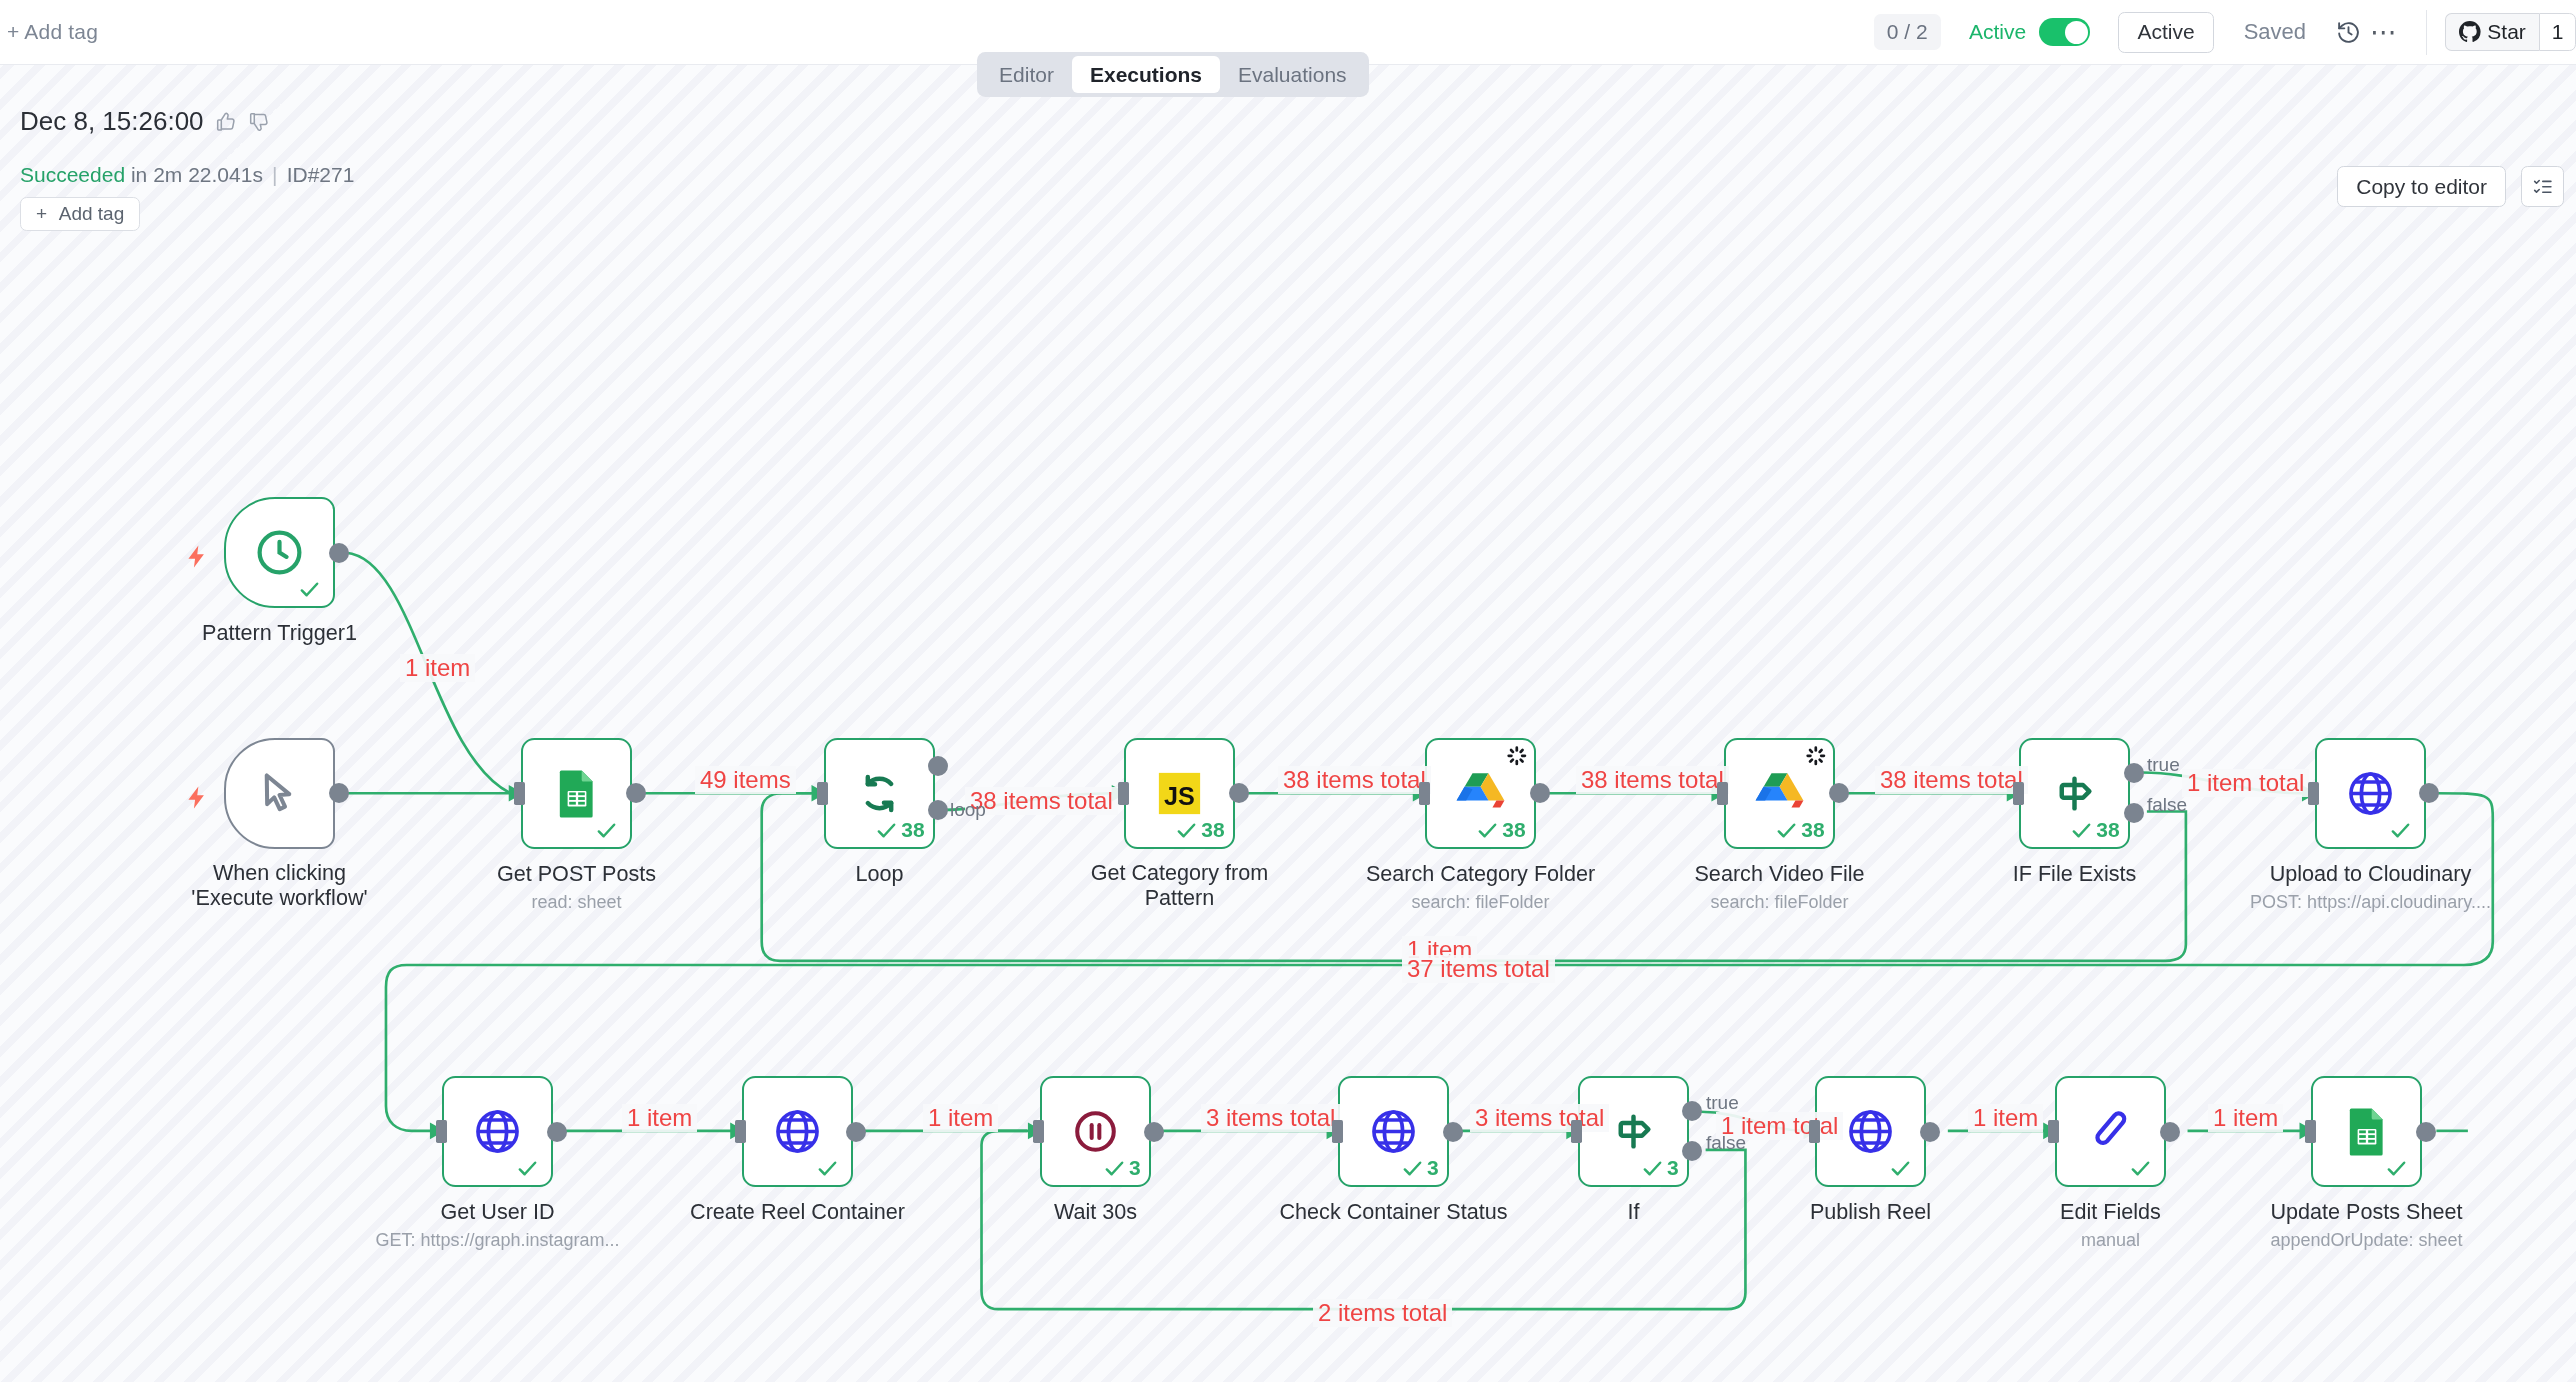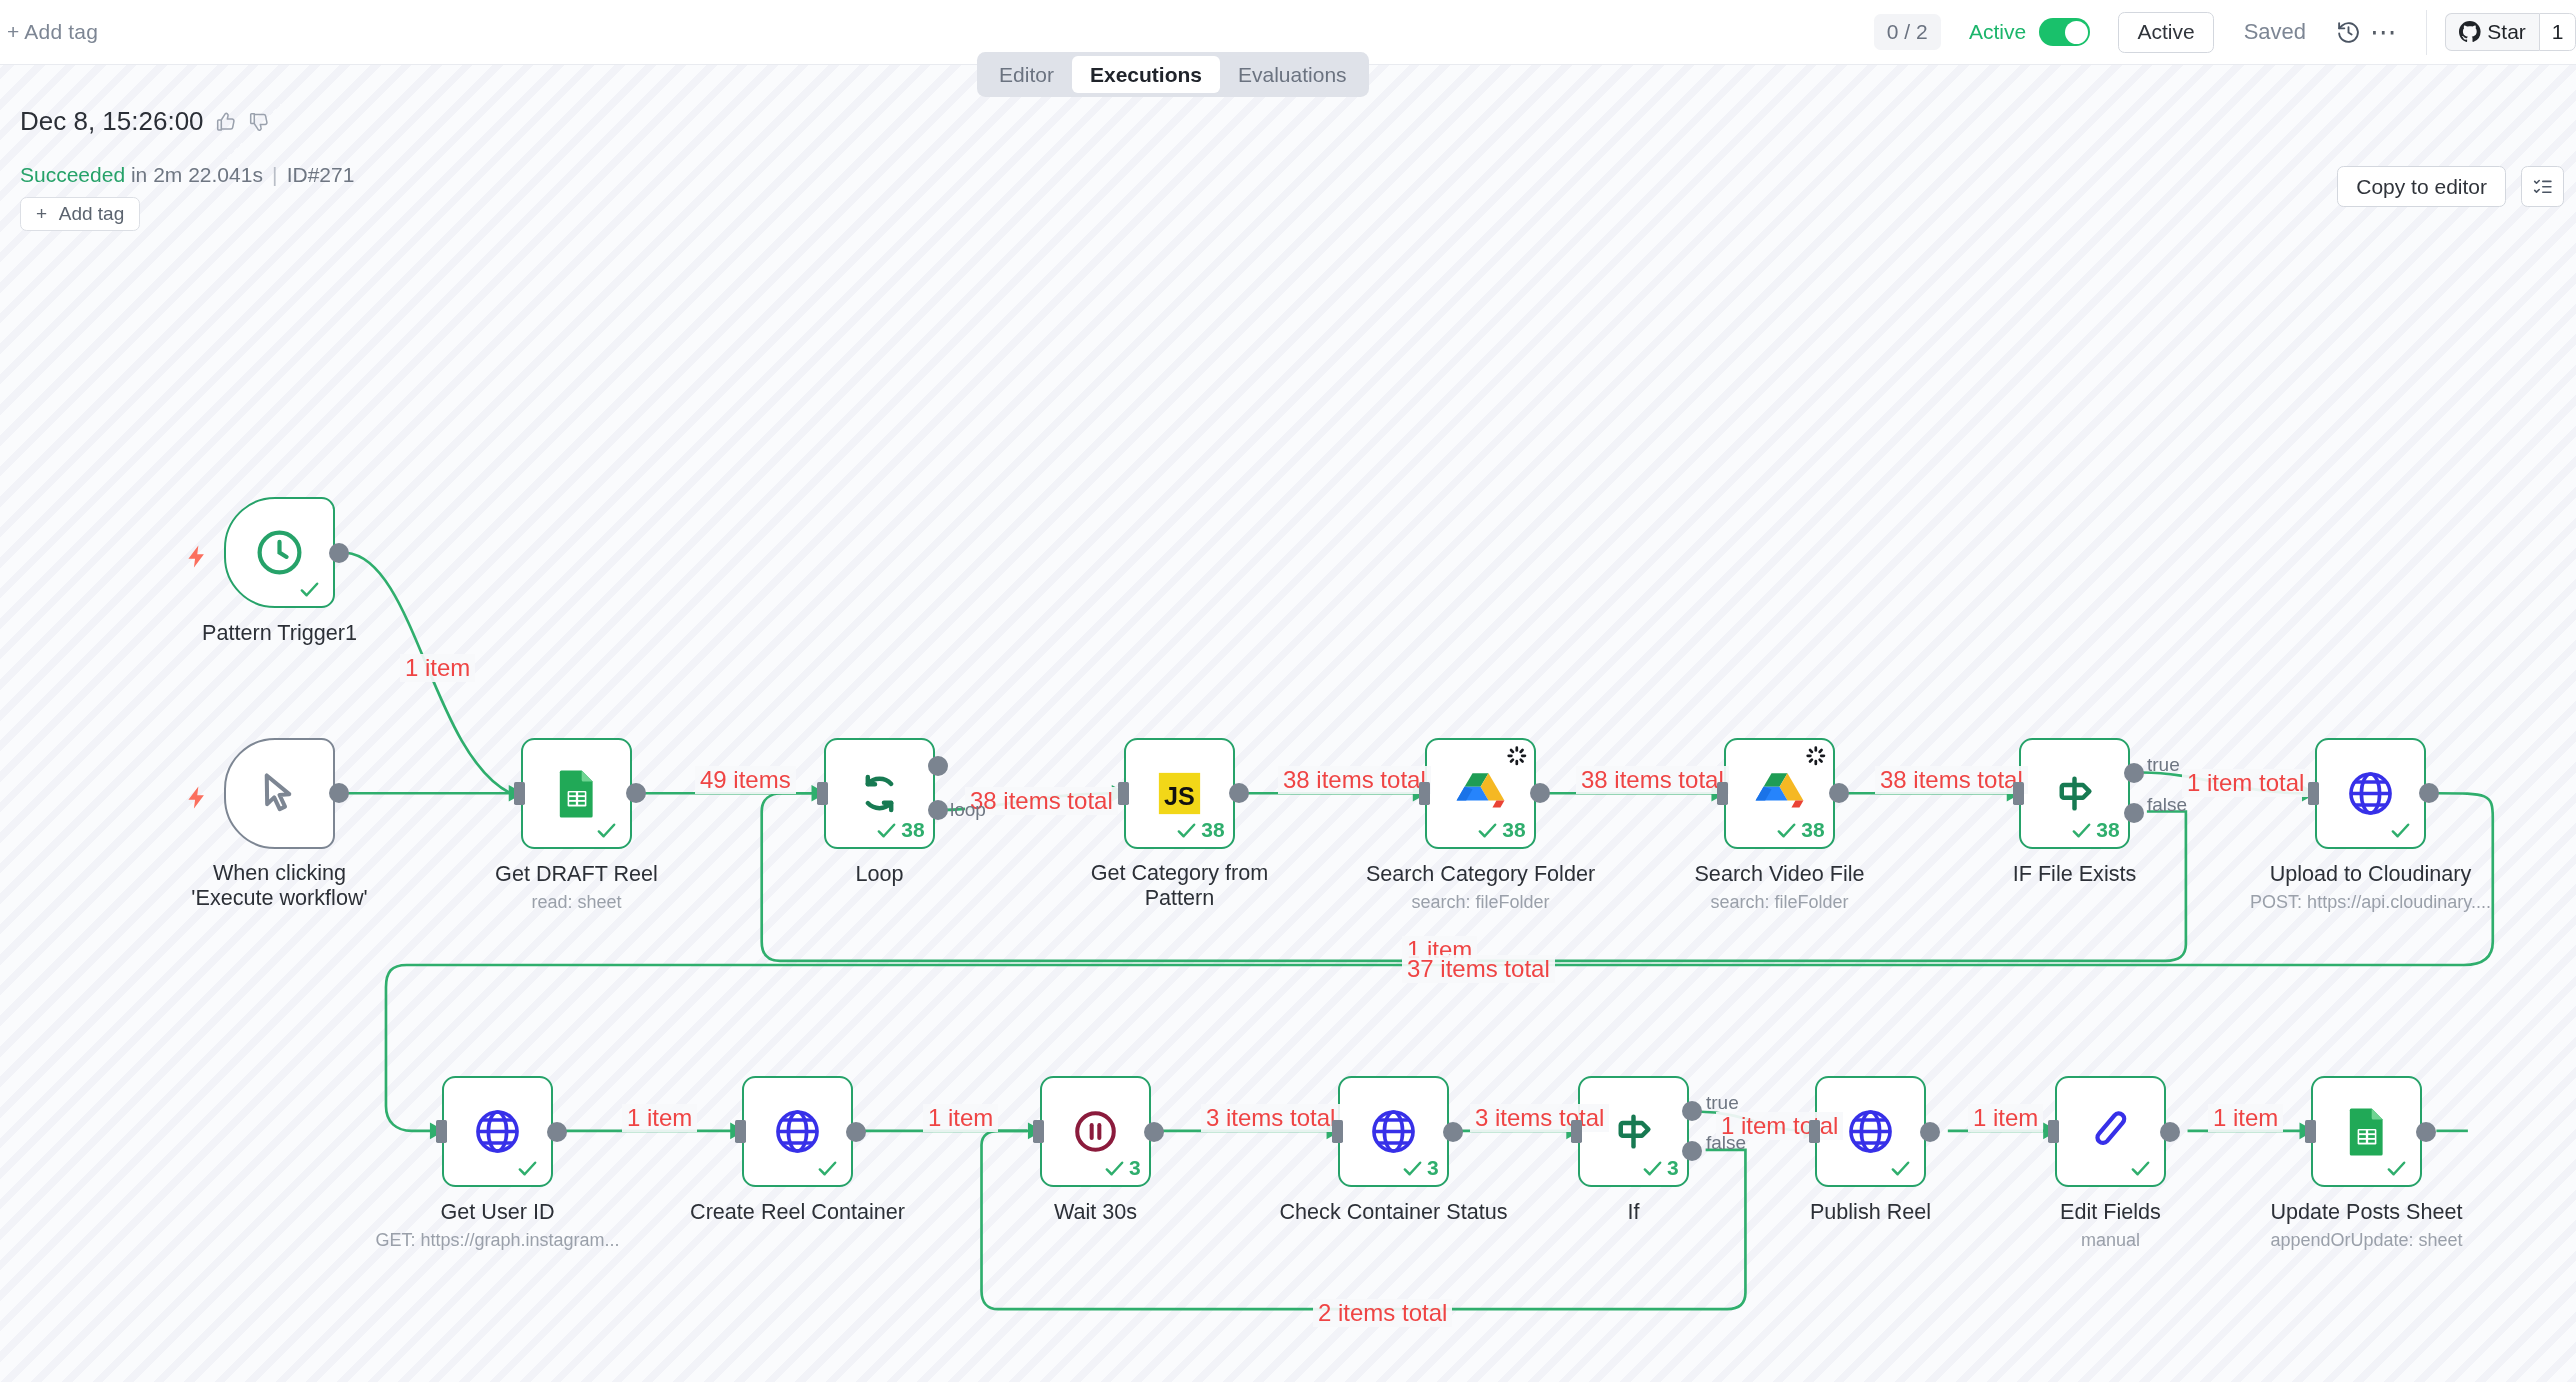--- a/index.html
+++ b/index.html
@@ -347,21 +347,21 @@
             <rect x="25.5" y="42" width="8.5" height="3.6"></rect>
           </g>
       </svg>
     </div>
     <div class="node-check">
       <svg width="23" height="23" viewBox="0 0 24 24" fill="none" stroke="#2fae6d" stroke-width="2.6" stroke-linecap="round" stroke-linejoin="round">
           <path d="M4 13l5 5L20 6"></path>
         </svg>
       <span></span>
     </div>
-    <div class="node-label">Get DRAFT Reel</div>
+    <div class="node-label">Get POST Posts</div>
     <div class="node-sub one">read: sheet</div>
   </div>
   <div class="pin-in" style="left:514px; top:717px;"></div>
   <div class="pin-out" style="left:626px; top:718px;"></div>
 
   <div class="node" style="left:824px; top:673px;">
     <div class="node-icon">
       <svg width="51" height="51" viewBox="0 0 24 24" fill="none" stroke="#177a52" stroke-width="2.1" stroke-linecap="round" stroke-linejoin="round">
         <path d="M17.5 7.5a7.5 7.5 0 0 0-11 0"></path>
           <path d="M6.5 16.5a7.5 7.5 0 0 0 11 0"></path>

